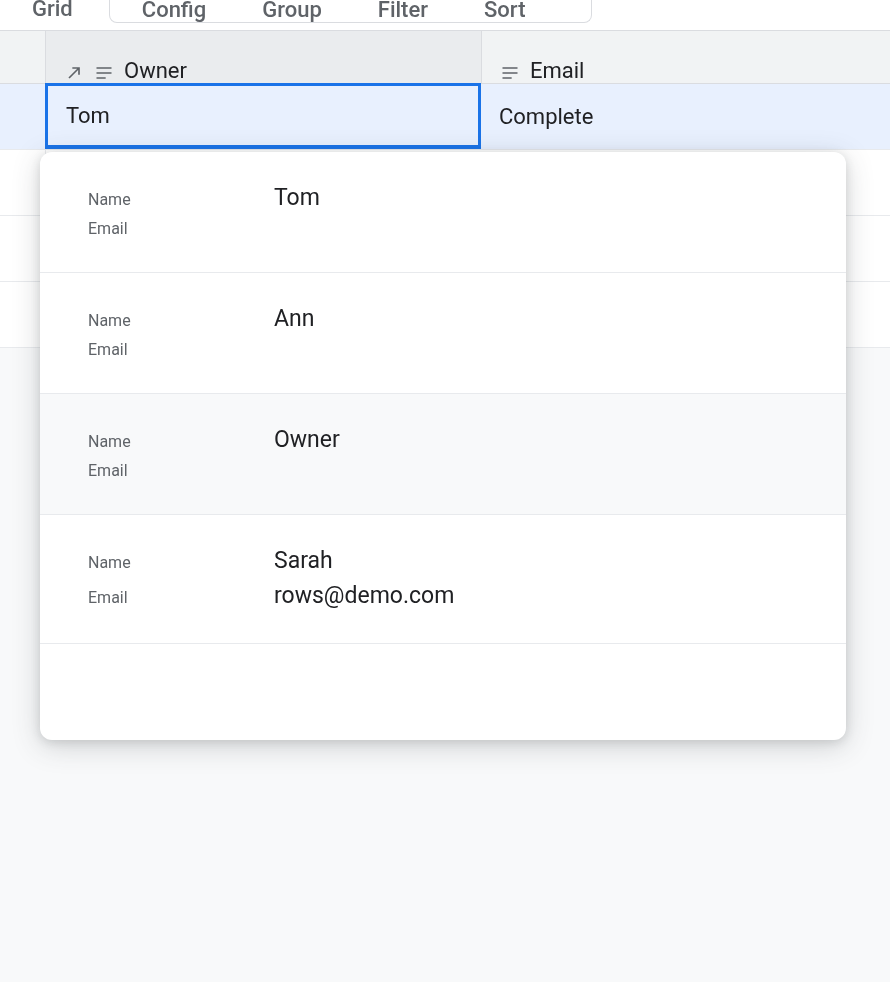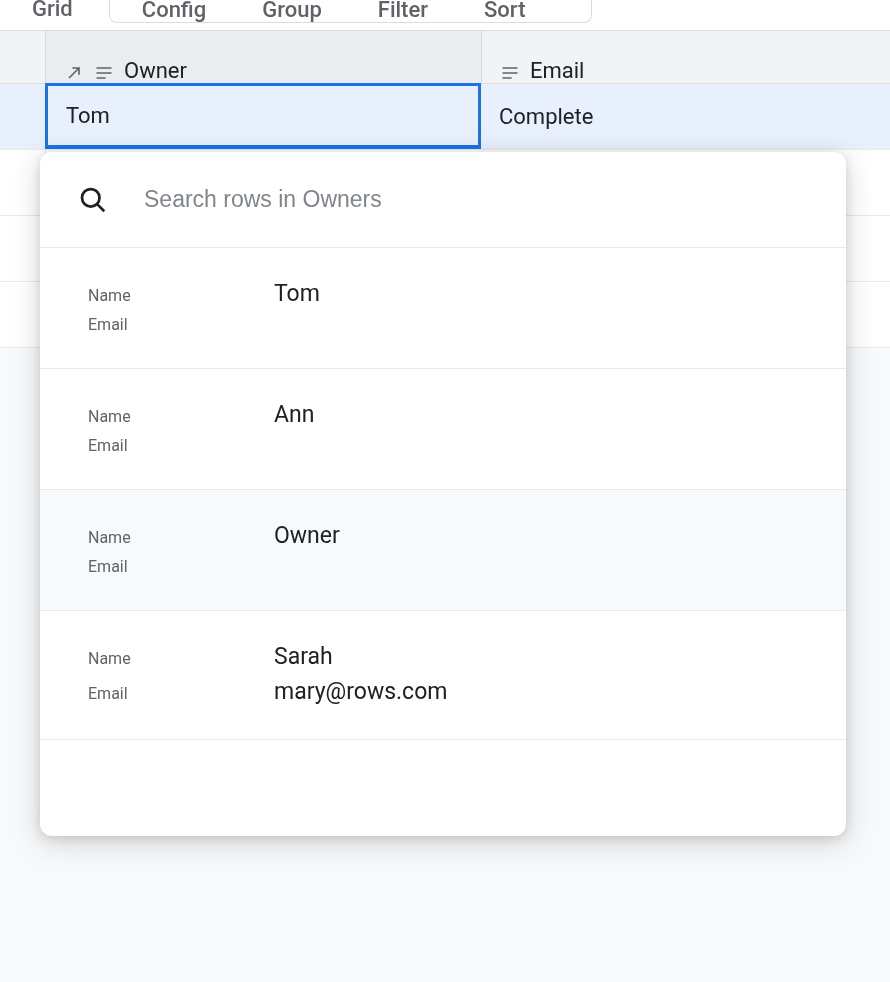--- a/index.html
+++ b/index.html
@@ -267,27 +267,20 @@
 <div class="data-row" style="top:216px">
   <div class="row-handle"></div>
 </div>
 <div class="data-row" style="top:282px">
   <div class="row-handle"></div>
 </div>
 
 <div class="bg-gray"></div>
 
 <div class="dropdown">
-  <div class="dd-search">
-    <svg viewBox="0 0 24 24">
-      <circle cx="10.2" cy="10.2" r="7"></circle>
-      <line x1="21" y1="21" x2="15.3" y2="15.3"></line>
-    </svg>
-    <input type="text" placeholder="Search rows in Owners" style="">
-  </div>
 
   <div class="dd-item">
     <div class="dd-field">
       <span class="dd-label">Name</span>
       <span class="dd-value">Tom</span>
     </div>
     <div class="dd-field">
       <span class="dd-label">Email</span>
     </div>
   </div>
@@ -312,18 +305,18 @@
     </div>
   </div>
 
   <div class="dd-item">
     <div class="dd-field">
       <span class="dd-label">Name</span>
       <span class="dd-value">Sarah</span>
     </div>
     <div class="dd-field">
       <span class="dd-label">Email</span>
-      <span class="dd-value">mary@rows.com</span>
+      <span class="dd-value">rows@demo.com</span>
     </div>
   </div>
 
   <div class="dd-footer"></div>
 </div>
 
 </body></html>

